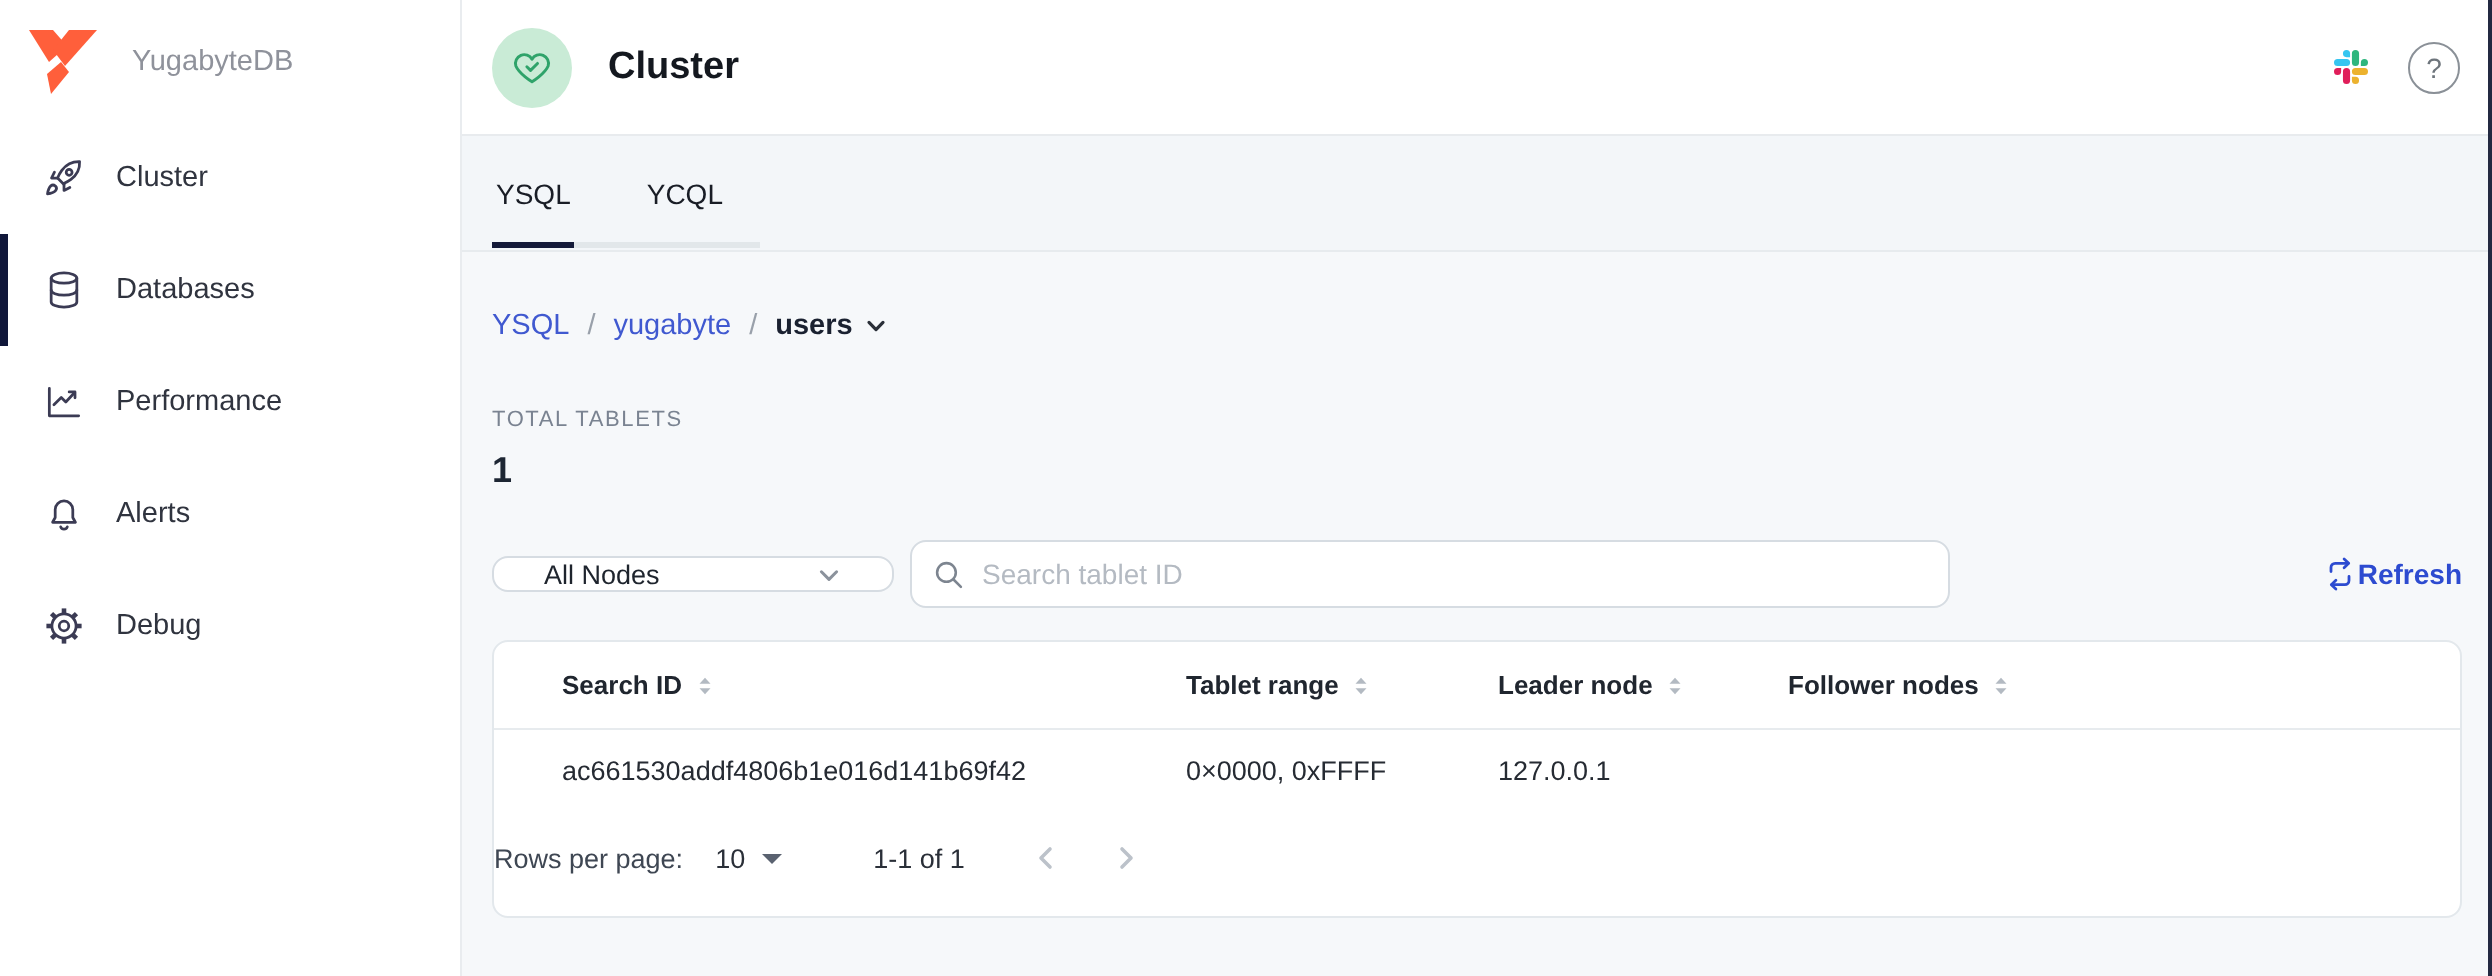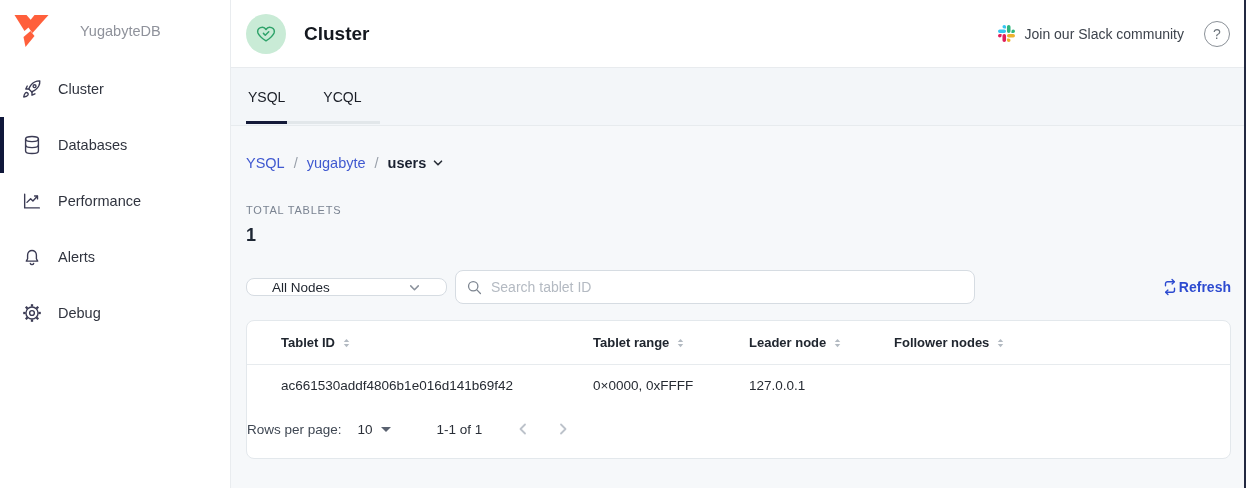--- a/index.html
+++ b/index.html
@@ -7,21 +7,21 @@
   body {
     font-family: "Liberation Sans", sans-serif;
     background:#fff; color:#22262e; overflow:hidden; position:relative;
   }
   .app { display:flex; width:1246px; height:488px; position:relative; }
 
   
   .sidebar { width:231px; flex-shrink:0; background:#fff; border-right:1px solid #e9ecef; }
   .logo-row { display:flex; align-items:center; padding:12px 0 0 10px; height:50px; }
   .logo-mark { width:43px; height:34px; flex-shrink:0; }
-  .brand-name { margin-left:27px; font-size:14.5px; color:#8f929b; }
+  .brand-name { margin-left:13px; font-size:14.5px; color:#8f929b; }
   .nav { margin-top:11px; }
   .nav-item { position:relative; display:flex; align-items:center; height:56px; padding-left:20px; cursor:pointer; }
   .nav-item .ico { width:24px; height:24px; display:flex; align-items:center; justify-content:center; flex-shrink:0; }
   .nav-item .lbl { margin-left:14px; font-size:14.5px; color:#30343f; }
   .nav-item.active::before { content:""; position:absolute; left:0; top:0; width:4px; height:56px; background:#10173a; }
 
   
   .main { flex:1; display:flex; flex-direction:column; background:#f6f8fa; min-width:0; }
 
   .topbar { height:68px; background:#fff; border-bottom:1px solid #e8ebee; display:flex; align-items:center; padding:0 16px 0 15px; flex-shrink:0; }
@@ -165,21 +165,20 @@
       <h1 class="page-title">Cluster</h1>
 
       <div class="topbar-right">
         <a class="slack-link">
           <svg width="17" height="17" viewBox="0 0 122.8 122.8">
             <path d="M25.8 77.6a12.9 12.9 0 1 1-12.9-12.9h12.9zM32.3 77.6a12.9 12.9 0 0 1 25.8 0v32.3a12.9 12.9 0 0 1-25.8 0z" fill="#E01E5A"></path>
             <path d="M45.2 25.8a12.9 12.9 0 1 1 12.9-12.9v12.9zM45.2 32.3a12.9 12.9 0 0 1 0 25.8H12.9a12.9 12.9 0 0 1 0-25.8z" fill="#36C5F0"></path>
             <path d="M97 45.2a12.9 12.9 0 1 1 12.9 12.9H97zM90.5 45.2a12.9 12.9 0 0 1-25.8 0V12.9a12.9 12.9 0 0 1 25.8 0z" fill="#2EB67D"></path>
             <path d="M77.6 97a12.9 12.9 0 1 1-12.9 12.9V97zM77.6 90.5a12.9 12.9 0 0 1 0-25.8h32.3a12.9 12.9 0 0 1 0 25.8z" fill="#ECB22E"></path>
           </svg>
-          <span>Join our Slack community</span>
         </a>
         <button class="help-btn">
           <span>?</span>
         </button>
       </div>
     </header>
 
     <div class="tabbar">
       <div class="tabs">
         <div class="tab active">
@@ -232,21 +231,21 @@
             <path d="M16.5 12.5V15a2.5 2.5 0 0 1-2.5 2.5H6"></path>
             <polyline points="8.5,14.8 5.7,17.5 8.5,20.2"></polyline>
           </svg>
           <span>Refresh</span>
         </button>
       </div>
 
       <div class="card">
         <div class="t-head">
           <div class="th">
-            <span>Tablet ID</span>
+            <span>Search ID</span>
             <svg width="11" height="12" viewBox="0 0 12 12">
                 <path d="M6 1.5 9 4.8 3 4.8z" fill="#b3bac2"></path>
                 <path d="M3 7.2 9 7.2 6 10.5z" fill="#b3bac2"></path>
               </svg>
           </div>
           <div class="th">
             <span>Tablet range</span>
             <svg width="11" height="12" viewBox="0 0 12 12">
                 <path d="M6 1.5 9 4.8 3 4.8z" fill="#b3bac2"></path>
                 <path d="M3 7.2 9 7.2 6 10.5z" fill="#b3bac2"></path>

